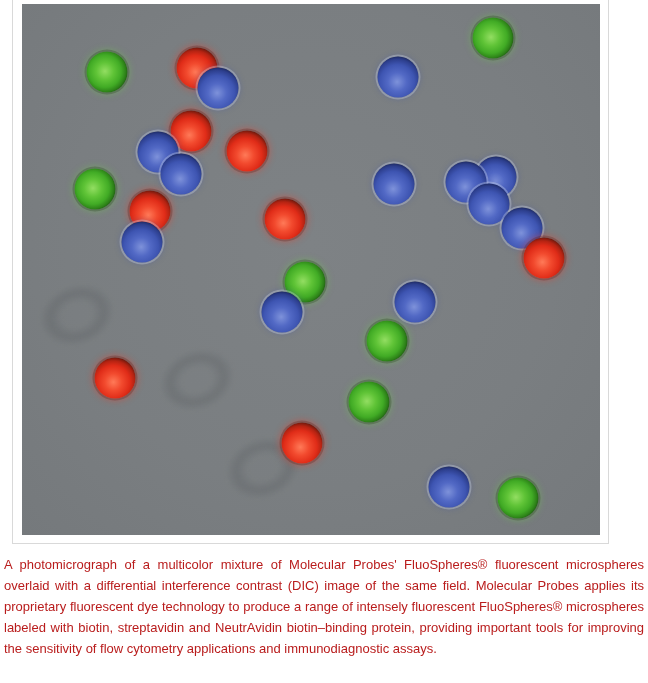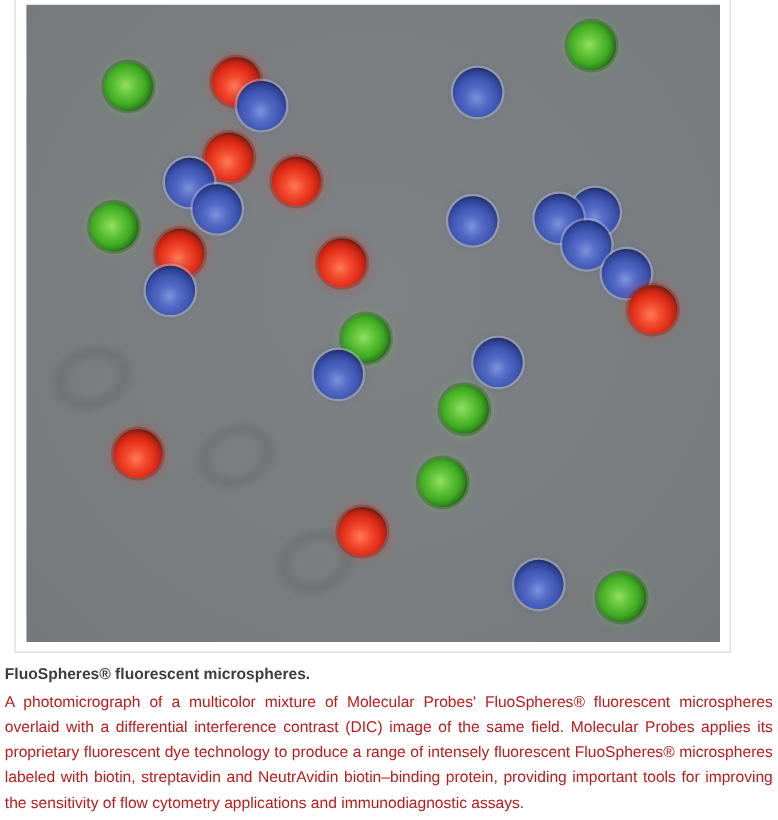--- a/index.html
+++ b/index.html
@@ -131,15 +131,14 @@
       <div class="sphere green" style="left: 365px; top: 337px;"></div>
       <div class="sphere green" style="left: 347px; top: 398px;"></div>
       <div class="sphere red" style="left: 93px; top: 374px;"></div>
       <div class="sphere red" style="left: 280px; top: 439px;"></div>
       <div class="sphere blue" style="left: 427px; top: 483px;"></div>
       <div class="sphere green" style="left: 496px; top: 494px;"></div>
     </div>
 </div>
 
 <div class="caption">
-  <p class="caption-title">FluoSpheres® fluorescent microspheres.</p>
   <p class="caption-body">A photomicrograph of a multicolor mixture of Molecular Probes' FluoSpheres® fluorescent microspheres overlaid with a differential interference contrast (DIC) image of the same field. Molecular Probes applies its proprietary fluorescent dye technology to produce a range of intensely fluorescent FluoSpheres® microspheres labeled with biotin, streptavidin and NeutrAvidin biotin–binding protein, providing important tools for improving the sensitivity of flow cytometry applications and immunodiagnostic assays.</p>
 </div>
 
 </body></html>

